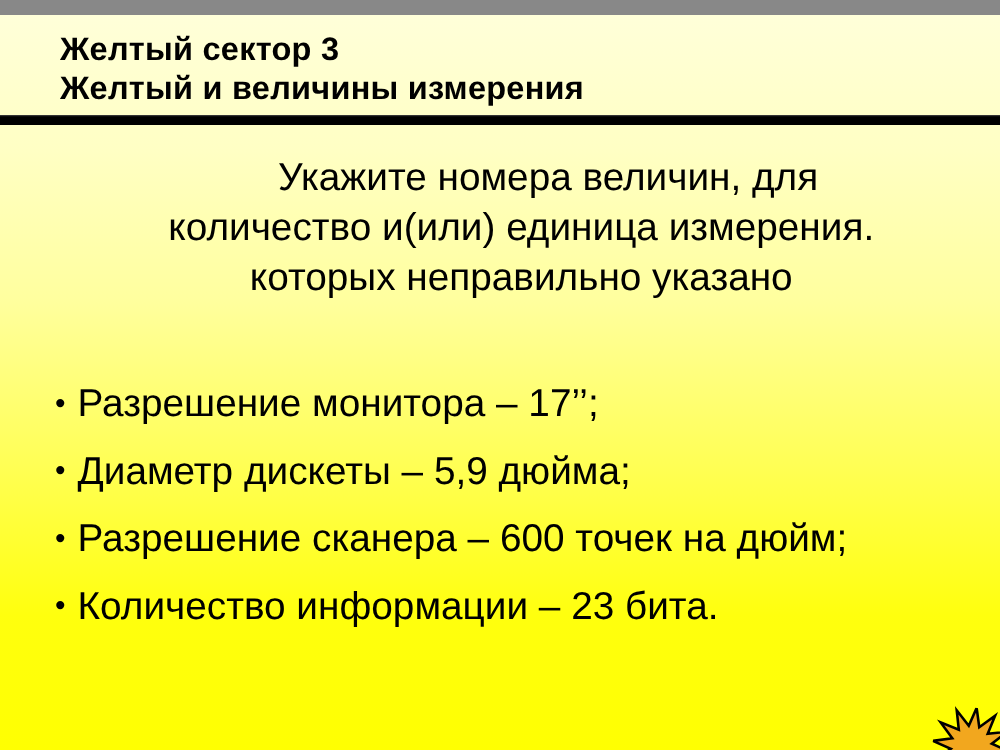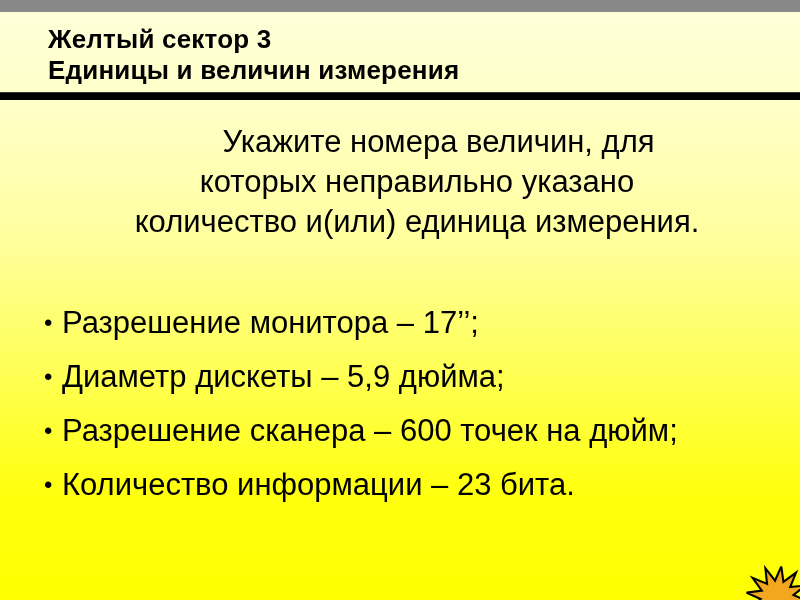--- a/index.html
+++ b/index.html
@@ -72,29 +72,29 @@
     transform: rotate(8deg);
   }
 </style>
 </head>
 <body>
 
 <div class="slide">
 
   <div class="title">
     <div>Желтый сектор 3</div>
-    <div>Единицы и величин измерения</div>
+    <div>Желтый и величины измерения</div>
   </div>
 
   <div class="rule"></div>
 
   <div class="intro">
     <div class="line-first">Укажите номера величин, для</div>
+    <div>количество и(или) единица измерения.</div>
     <div>которых неправильно указано</div>
-    <div>количество и(или) единица измерения.</div>
   </div>
 
   <div class="bullets">
     <div class="bullet">
       <span class="marker">•</span>
       <span class="text">Разрешение монитора – 17’’;</span>
     </div>
     <div class="bullet">
       <span class="marker">•</span>
       <span class="text">Диаметр дискеты – 5,9 дюйма;</span>

